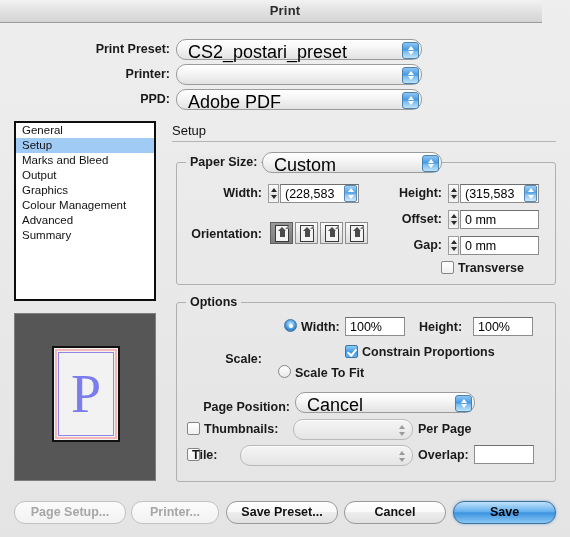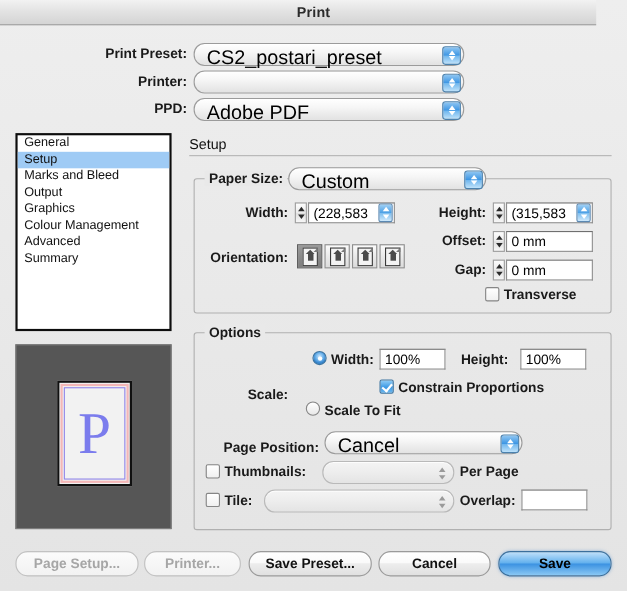--- a/index.html
+++ b/index.html
@@ -358,21 +358,21 @@
 
   <div class="cbx" style="left:187px;top:422px;"></div>
   <div class="ctext" style="left:204px;top:422px;">Thumbnails:</div>
   <div class="popup disabled" style="left:293px;top:419px;width:120px;">
     <span class="ptext"></span>
     <span class="parrow"></span>
   </div>
   <div class="ctext" style="left:418px;top:422px;">Per Page</div>
 
   <div class="cbx" style="left:187px;top:448px;"></div>
-  <div class="ctext" style="left:204px;top:448px;">Tile:</div>
+  <div class="ctext" style="left:192px;top:448px;">Tile:</div>
   <div class="popup disabled" style="left:240px;top:445px;width:173px;">
     <span class="ptext"></span>
     <span class="parrow"></span>
   </div>
   <div class="ctext" style="left:418px;top:448px;">Overlap:</div>
   <div class="field empty" style="left:474px;top:445px;width:60px;">
     <span class="ftext"></span>
   </div>
 
   <div class="btn dis" style="left:14px;top:501px;width:112px;">Page Setup...</div>

